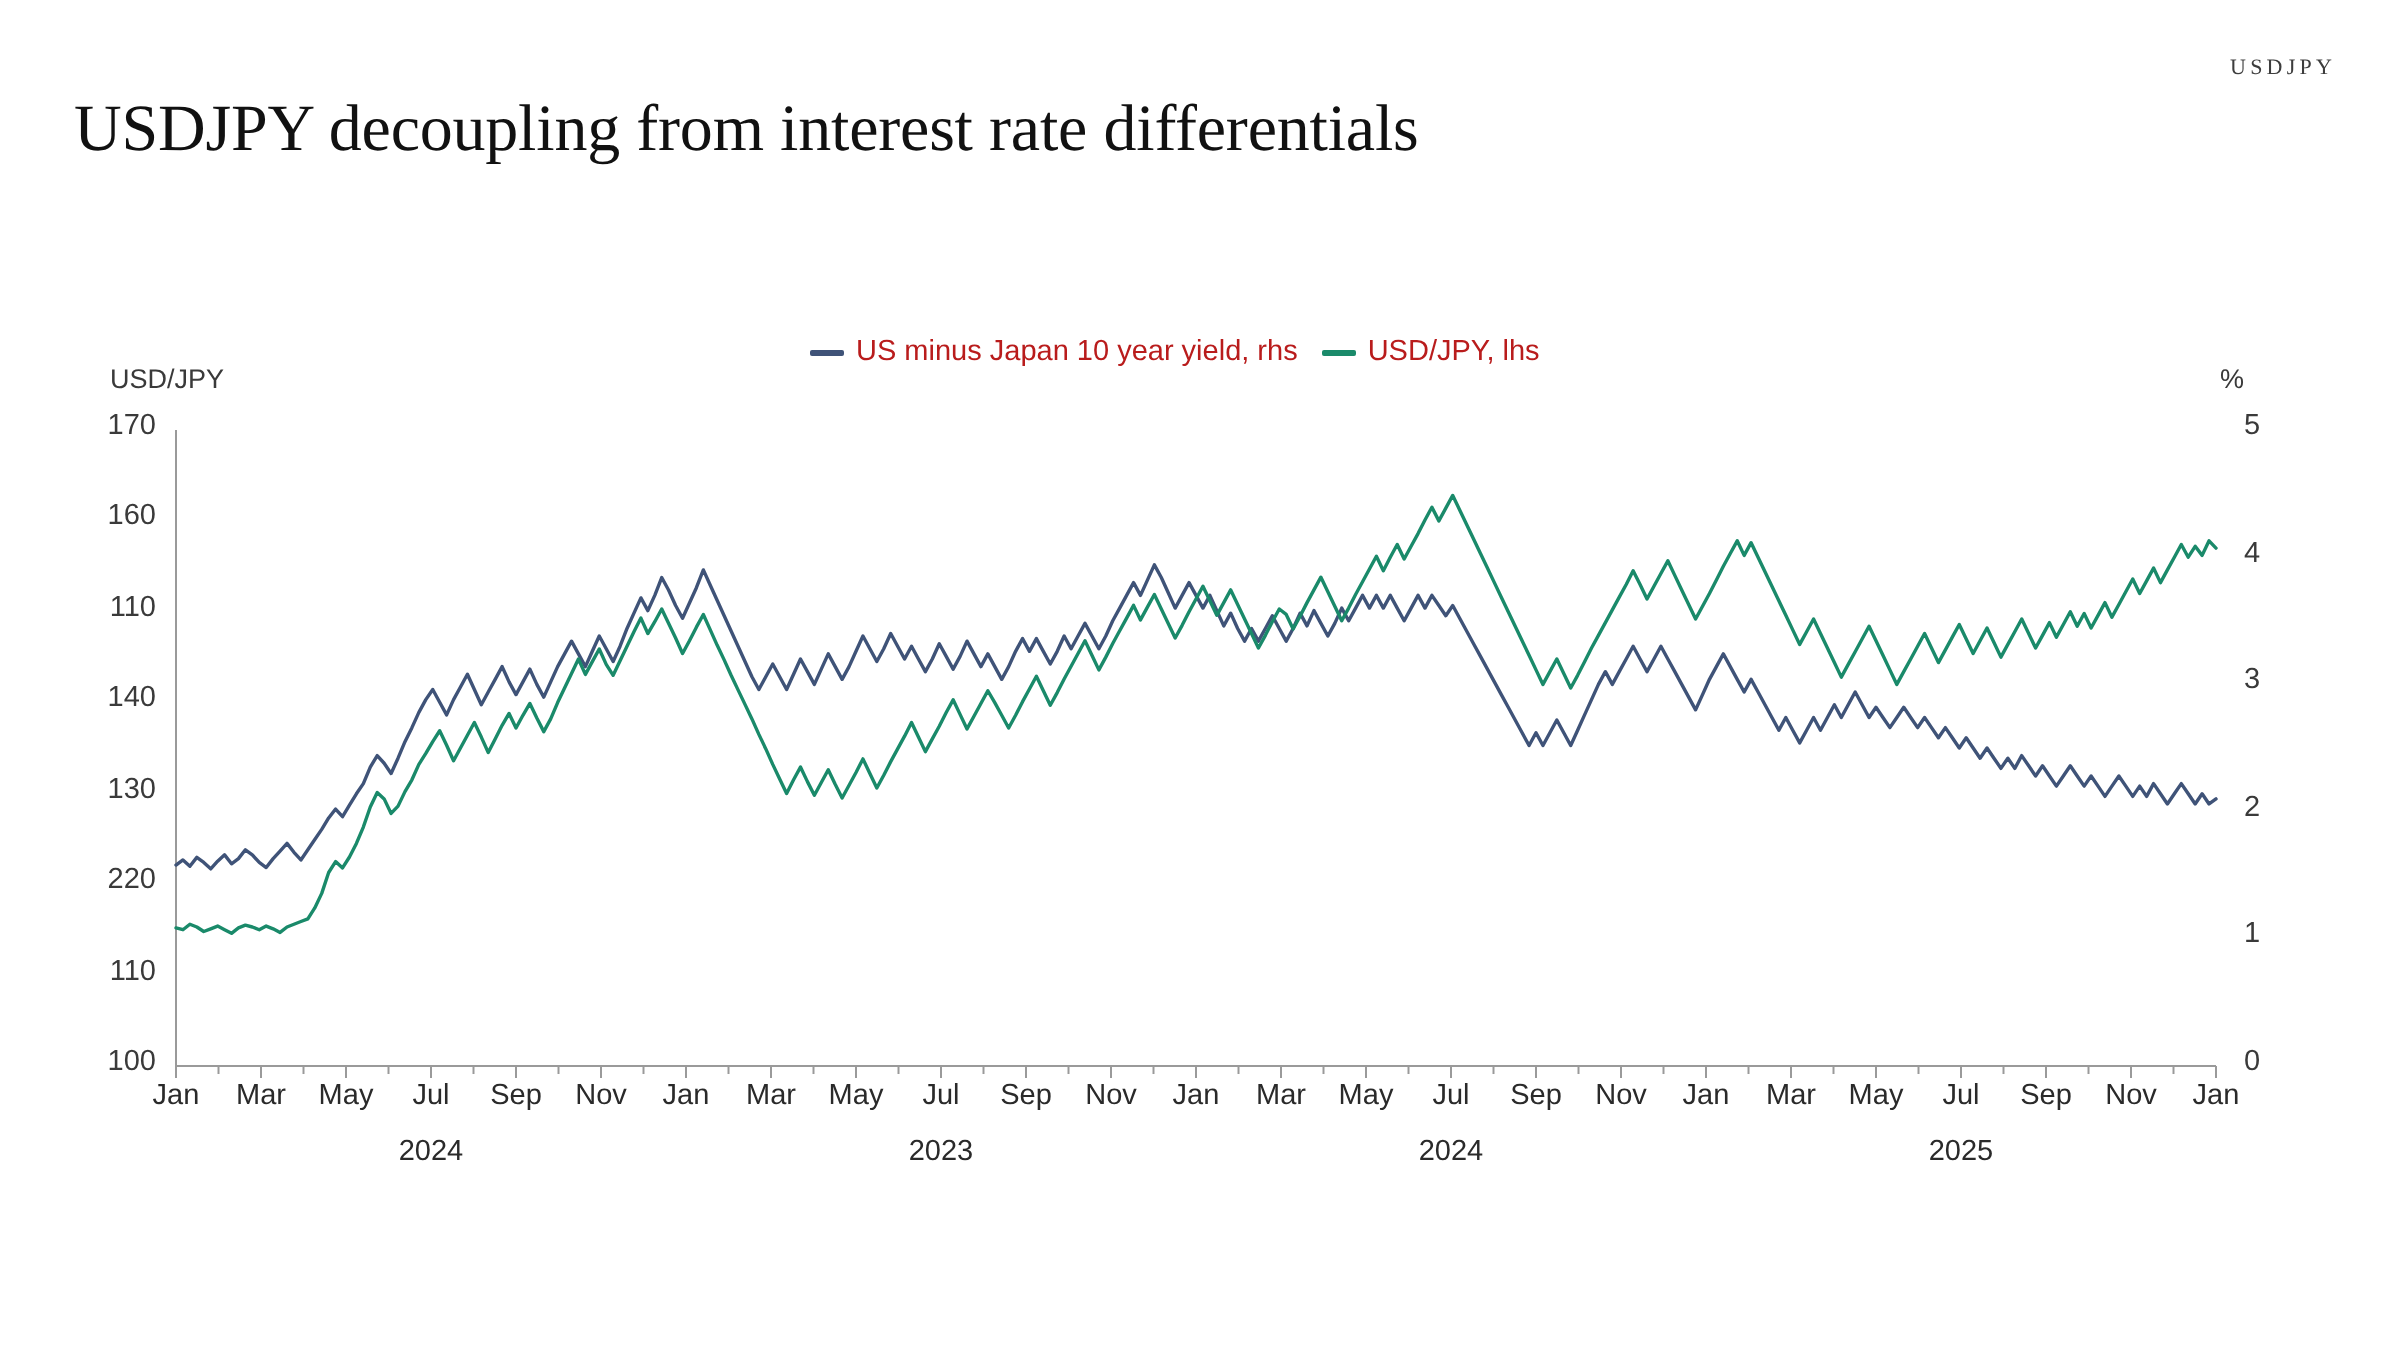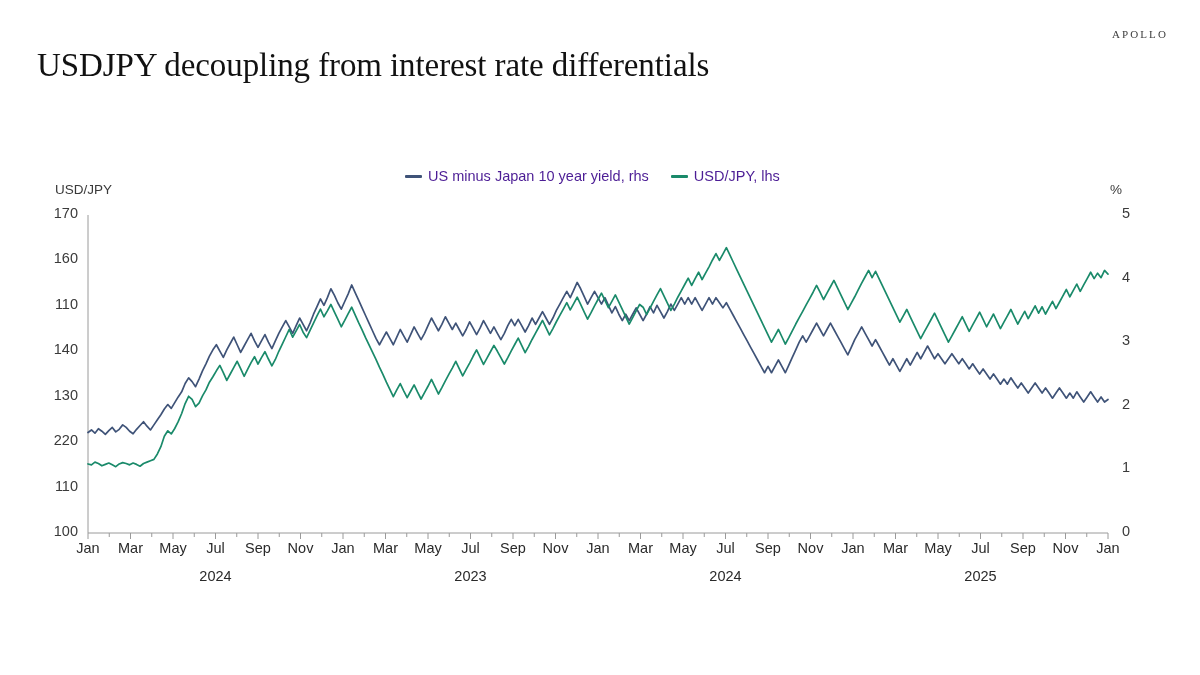--- a/index.html
+++ b/index.html
@@ -16,22 +16,22 @@
     font-size:11px;letter-spacing:2.1px;color:#3d3d3d;
   }
   #title{
     position:absolute;left:37px;top:47px;
     font-family:"Liberation Serif", serif;
     font-size:33px;color:#111111;
     letter-spacing:-0.1px;white-space:nowrap;
   }
   #legend{
     position:absolute;left:405px;top:168px;
-    display:flex;align-items:flex-start;gap:22px;
-    font-size:14.5px;color:#4c1d95;
+    display:flex;align-items:flex-start;gap:12px;
+    font-size:14.5px;color:#b91c1c;
   }
   .leg{display:flex;align-items:center;gap:6px;}
   .swatch{display:inline-block;width:17px;height:3px;border-radius:1px;}
   #ylab-left{
     position:absolute;left:55px;top:182px;
     font-size:13.5px;color:#3a3a3a;
   }
   #ylab-right{
     position:absolute;left:1110px;top:182px;
     font-size:13.5px;color:#3a3a3a;
@@ -58,21 +58,21 @@
   }
   .yeartick{
     position:absolute;top:568px;
     font-size:14.5px;color:#2a2a2a;
     transform:translateX(-50%);white-space:nowrap;
   }
 </style>
 </head>
 <body>
 
-<div id="brand">APOLLO</div>
+<div id="brand">USDJPY</div>
 
 <div id="title">USDJPY decoupling from interest rate differentials</div>
 
 <div id="legend">
   <div class="leg">
     <span class="swatch" style="background: rgb(63, 83, 120);"></span>
     <span>US minus Japan 10 year yield, rhs</span>
   </div>
   <div class="leg">
     <span class="swatch" style="background: rgb(26, 138, 106);"></span>

